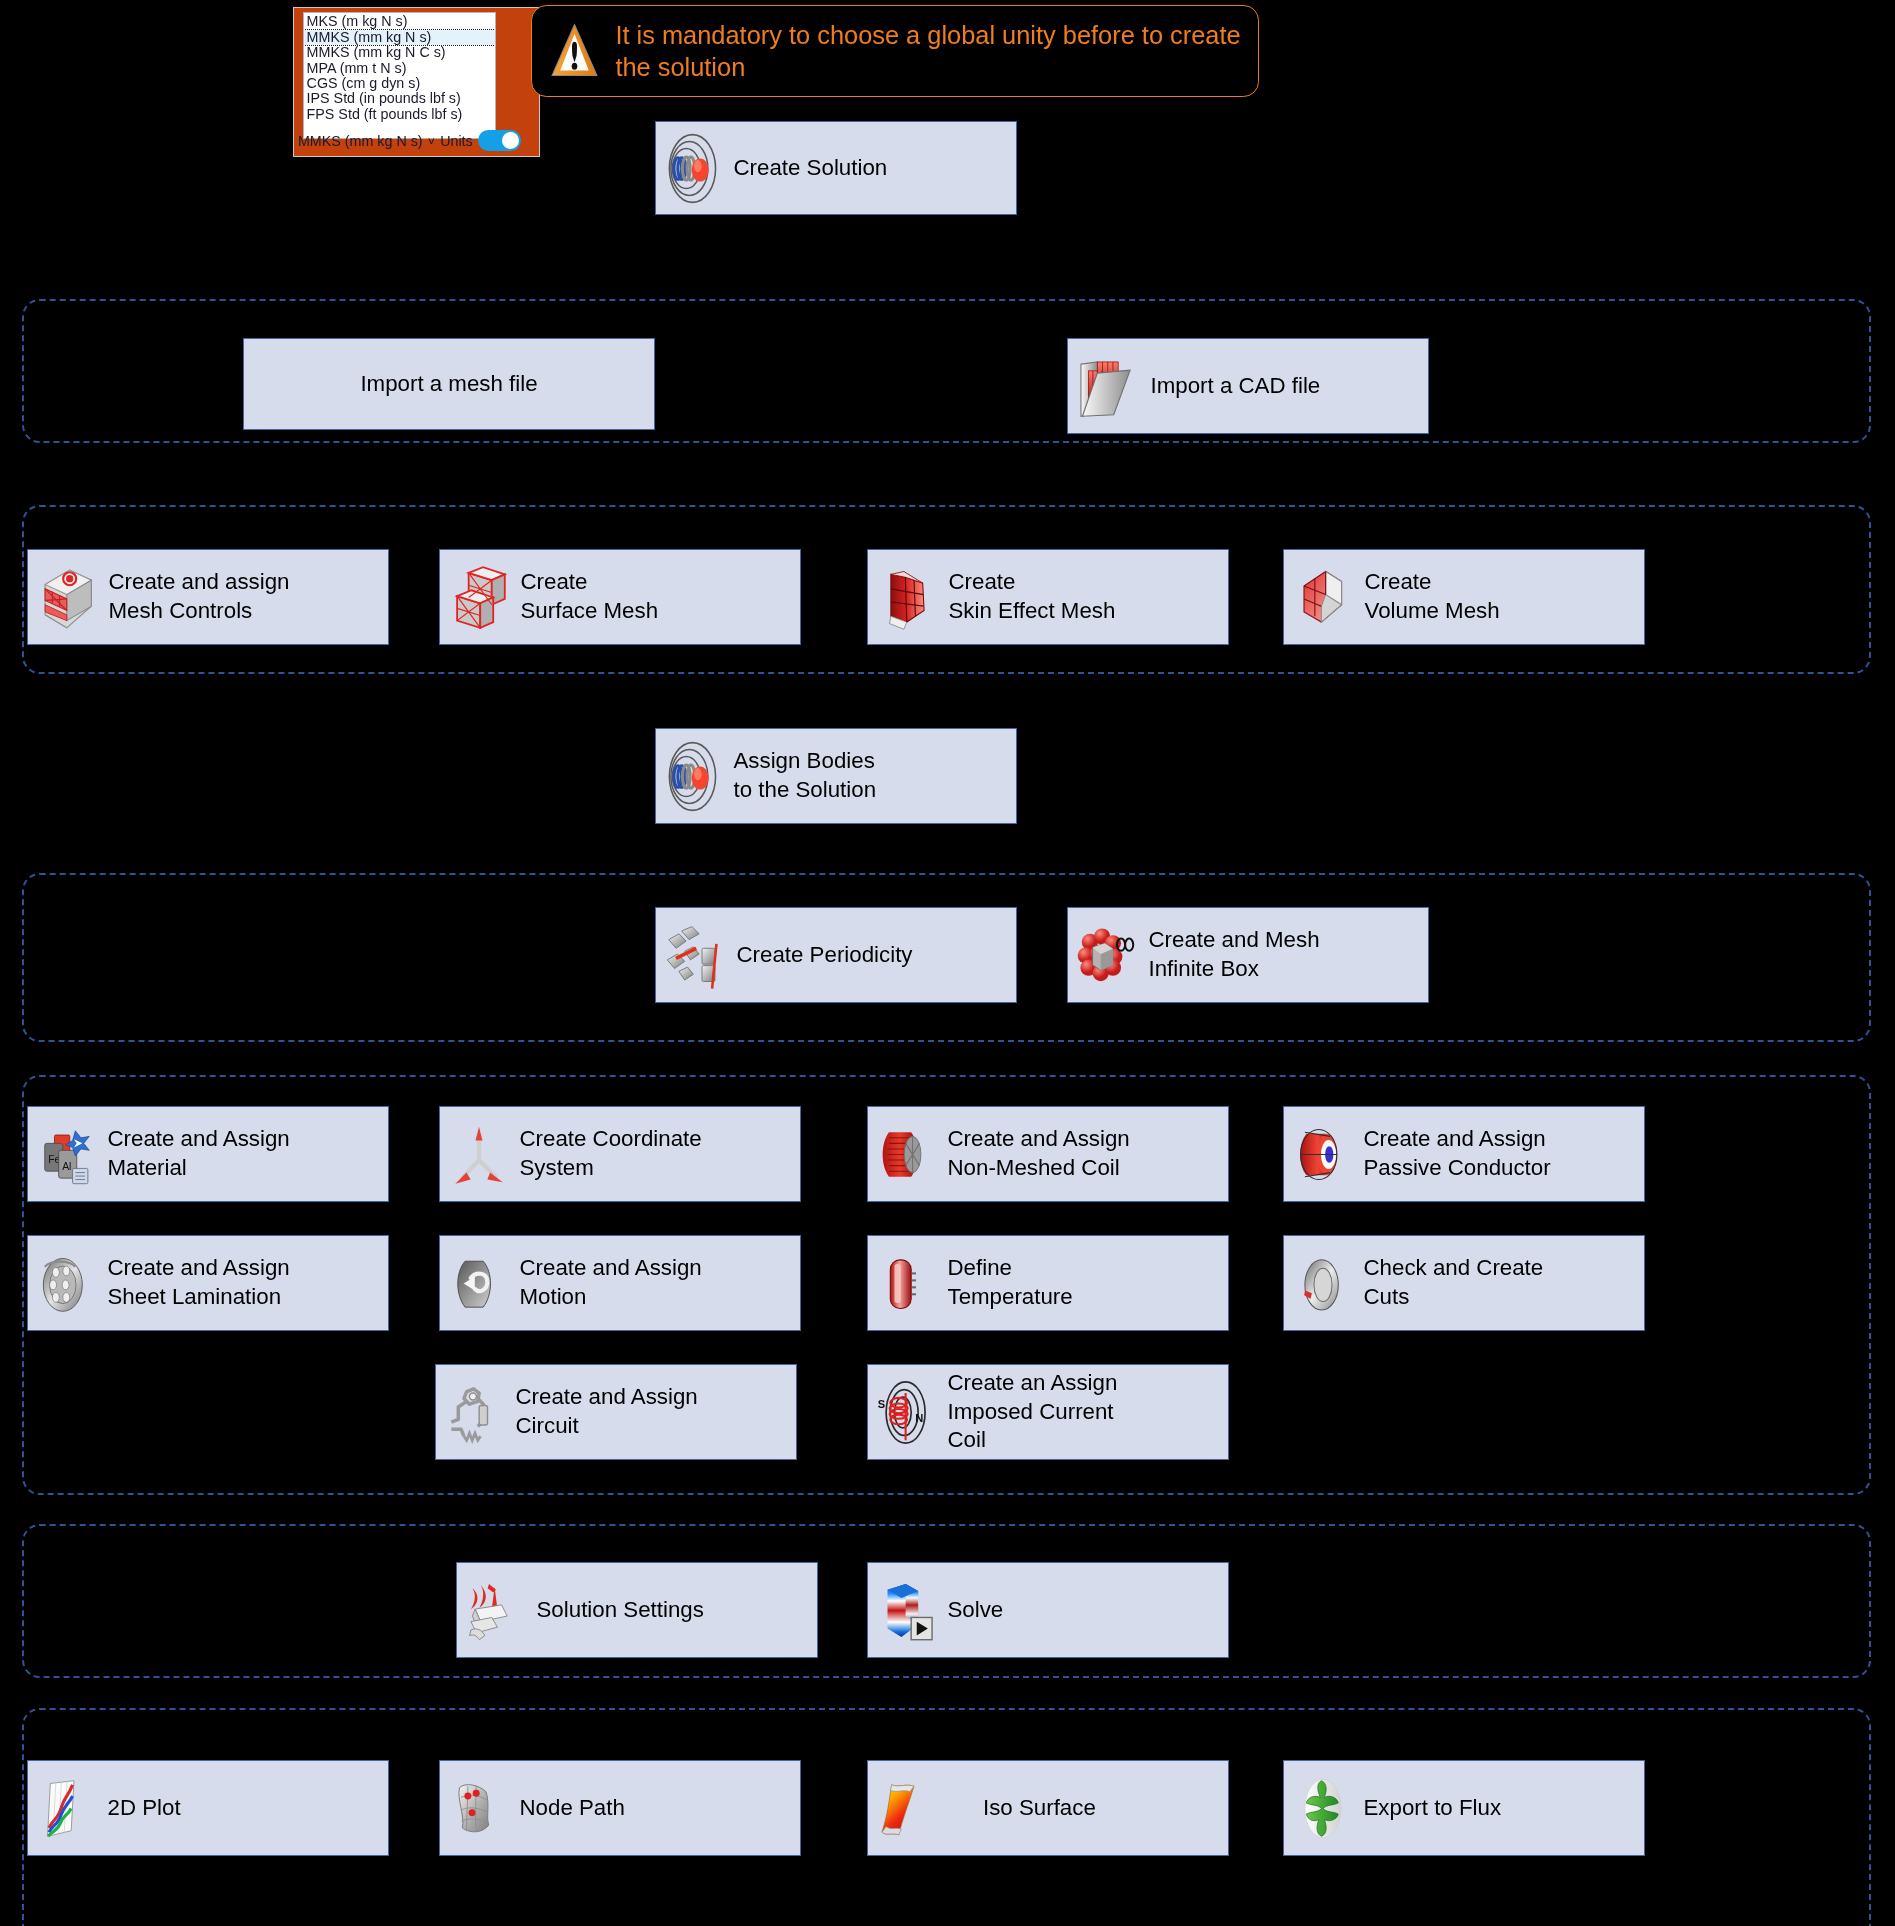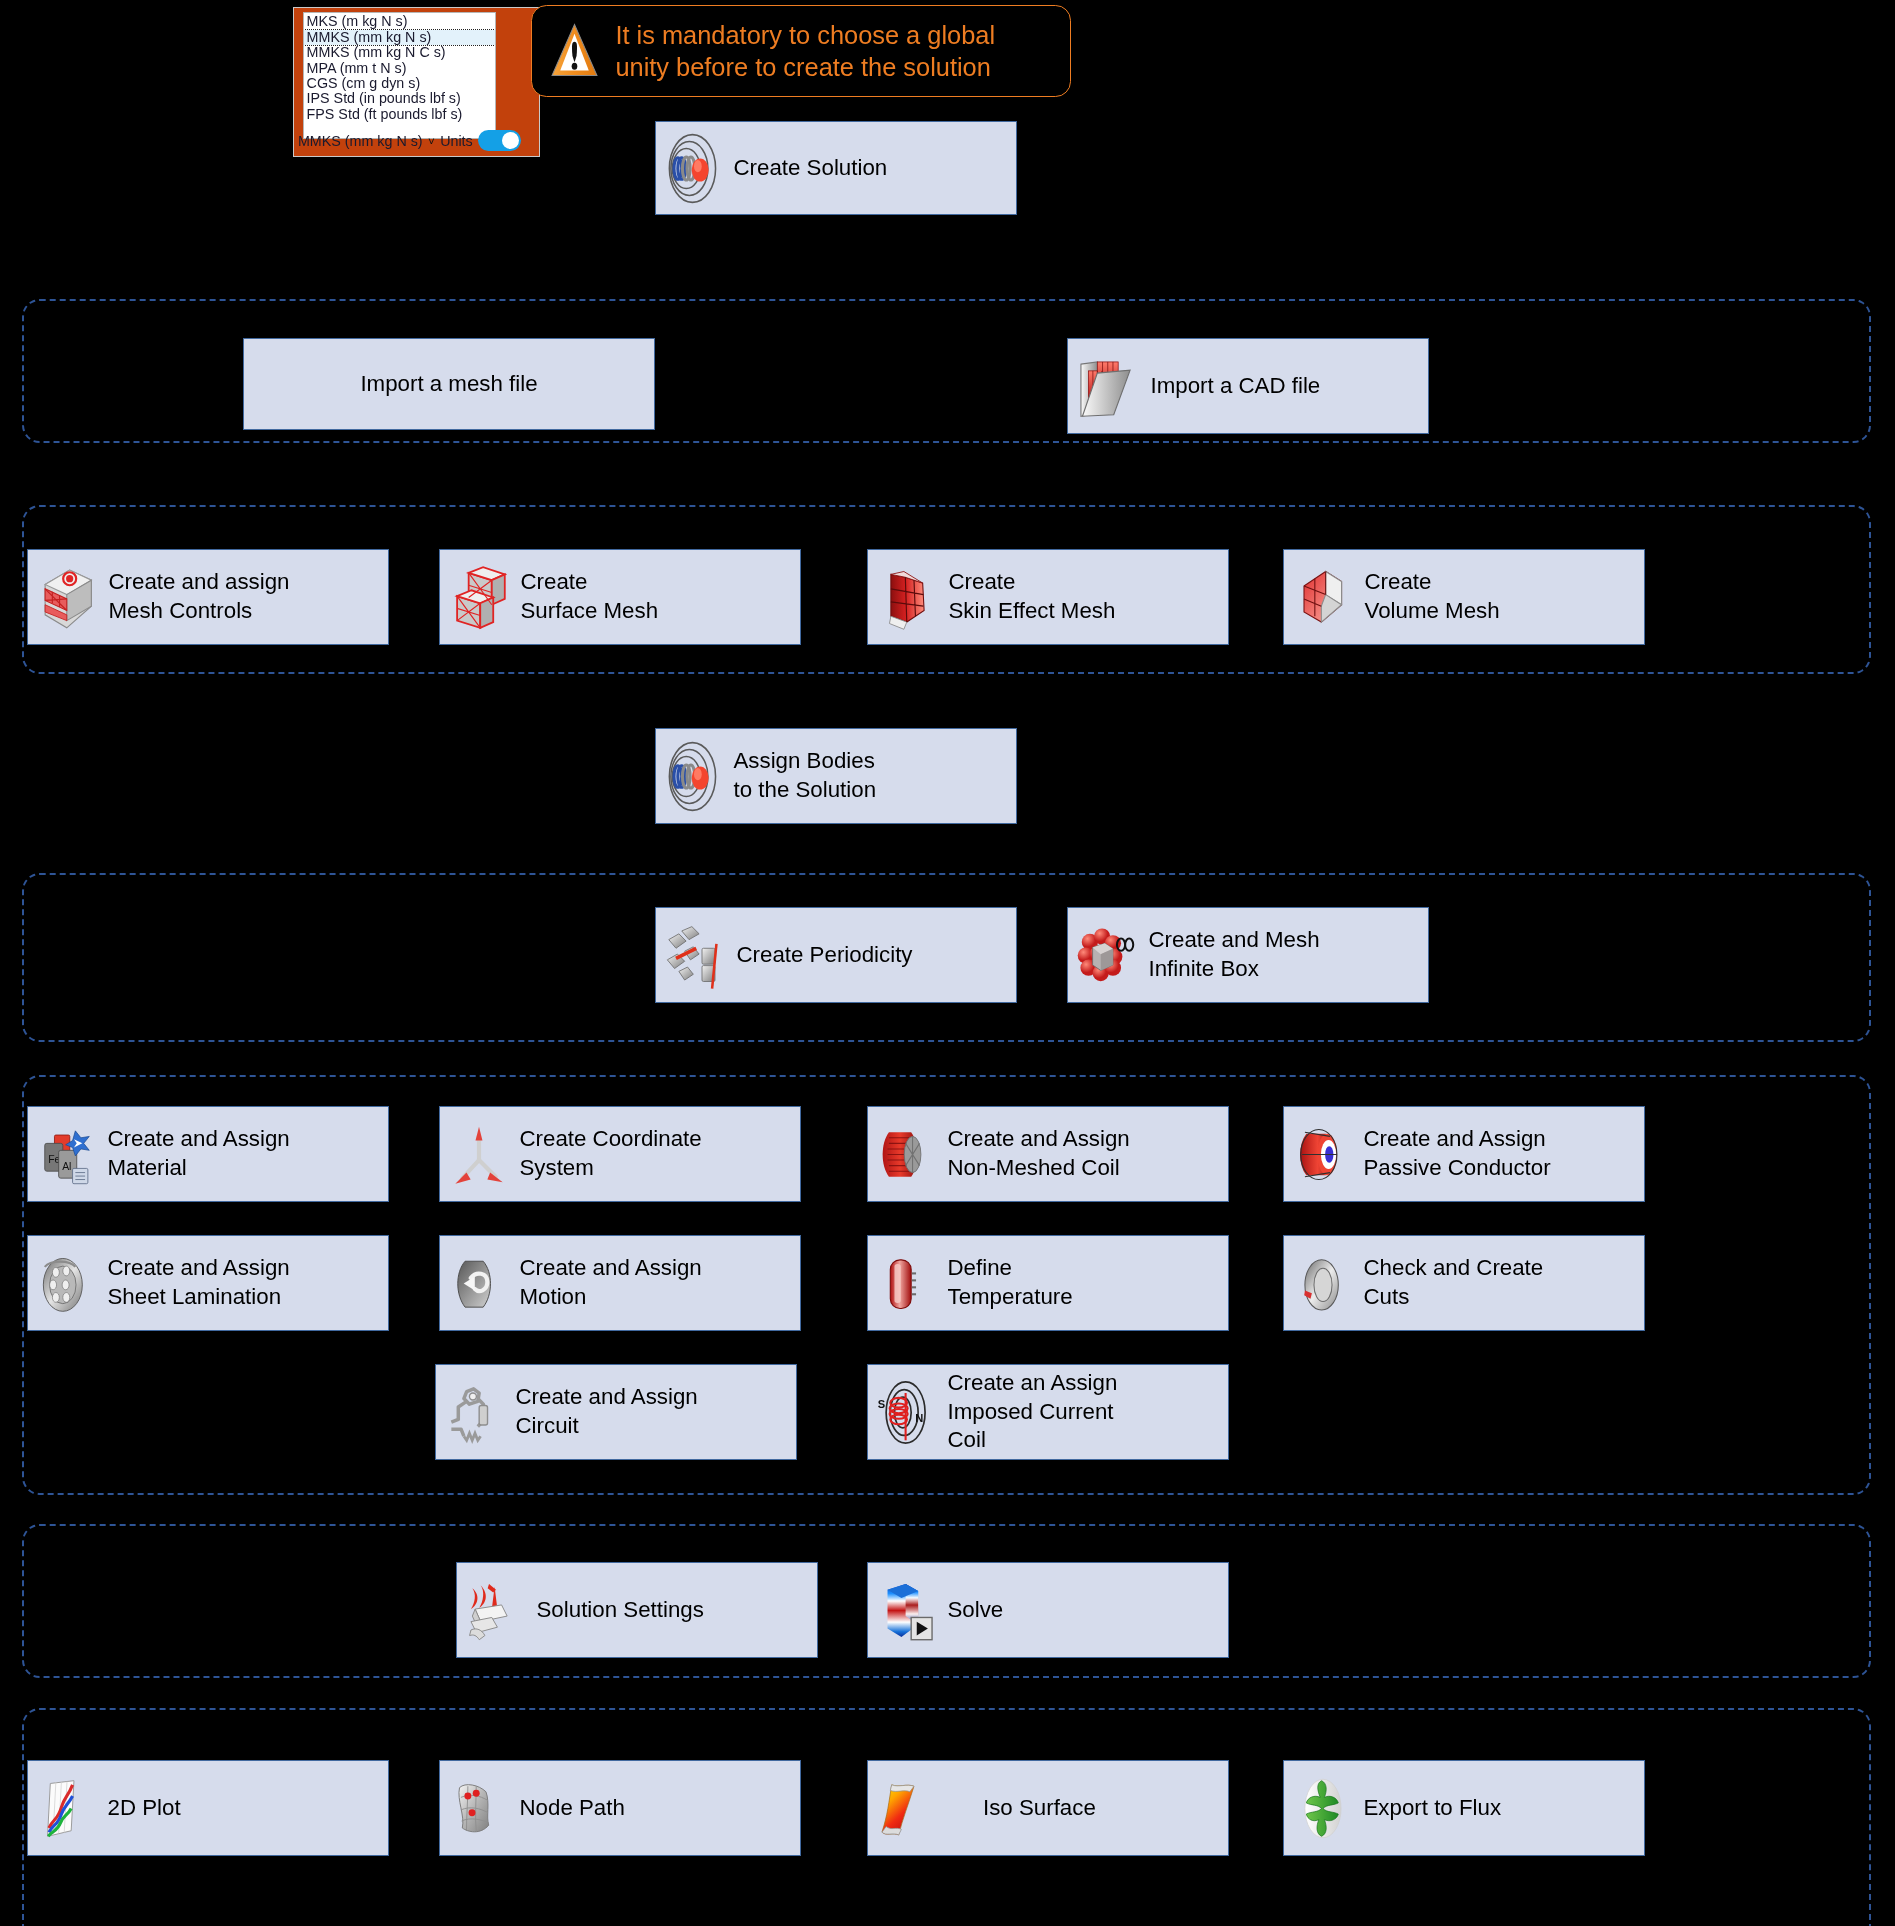--- a/index.html
+++ b/index.html
@@ -56,21 +56,21 @@
   }
   .units-toggle .knob {
     position: absolute; right: 1.9px; top: 1.9px;
     width: 17px; height: 17px; border-radius: 50%; background: #fff;
   }
 
   
   .warning {
     position: absolute;
     left: 531px; top: 4.6px;
-    width: 540px; height: 92px;
+    width: 728px; height: 92px;
     background: #000000;
     border: 1.9px solid #ee7d22;
     border-radius: 15.4px;
     display: flex; align-items: center; gap: 15.4px;
     padding: 0 17px;
   }
   .warn-tri { width: 51px; height: 58px; flex: none; }
   .warning-text {
     color: #ee7d22;
     font-size: 25.4px;

